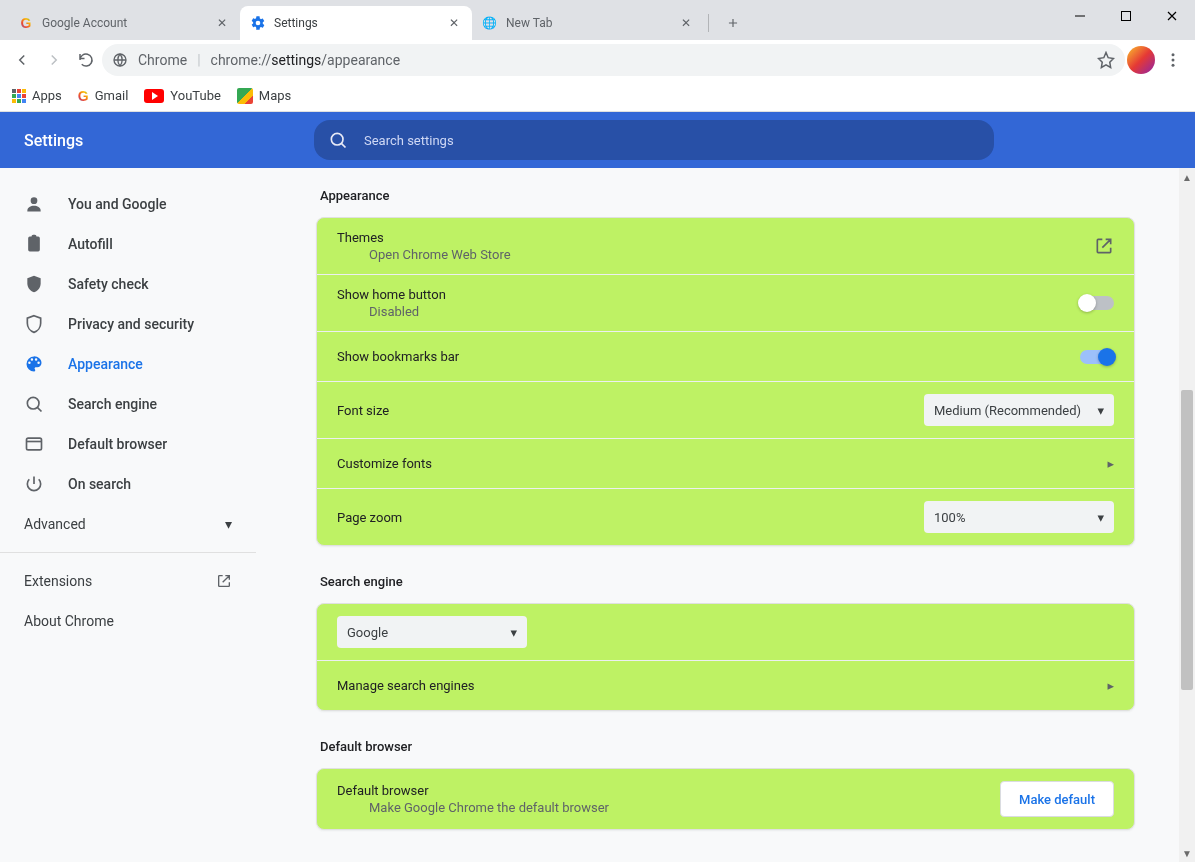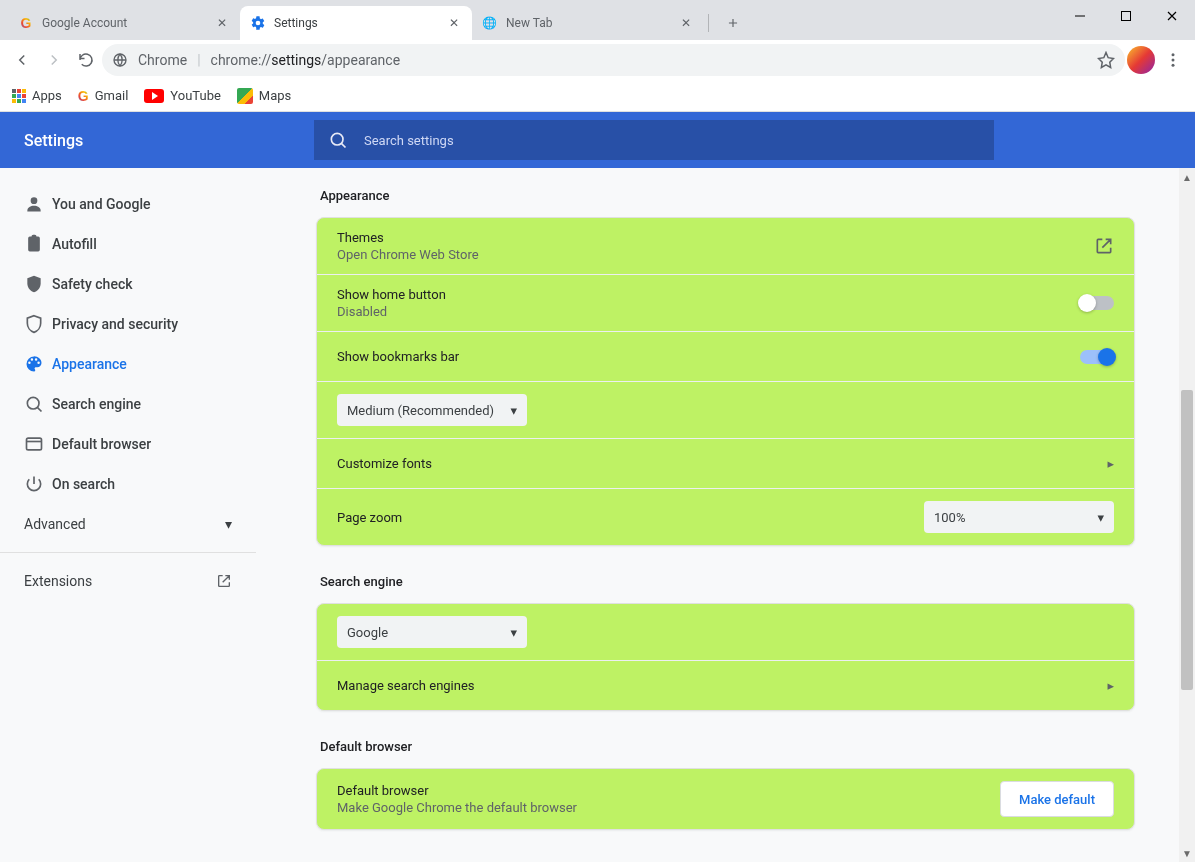--- a/index.html
+++ b/index.html
@@ -36,43 +36,43 @@
 .apps-icon span { background: currentColor; width: 4px; height: 4px; }
 .apps-icon { color: #5f6368; }
 .yt-icon { width: 20px; height: 14px; background: #ff0000; border-radius: 3px; display: flex; align-items: center; justify-content: center; }
 .yt-icon::after { content: ""; border-left: 6px solid #fff; border-top: 4px solid transparent; border-bottom: 4px solid transparent; margin-left: 2px; }
 .g-icon { font-weight: bold; font-family: Arial; font-size: 14px; background: linear-gradient(45deg,#4285f4,#ea4335,#fbbc05,#34a853); -webkit-background-clip: text; background-clip: text; color: transparent; }
 .maps-icon { width: 16px; height: 16px; background: linear-gradient(135deg,#34a853 0 50%,#fbbc05 50% 75%,#ea4335 75%); border-radius: 2px; position: relative; }
 
 
 .settings-header { background: #3367d6; height: 56px; display: flex; align-items: center; padding: 0 24px; gap: 24px; }
 .settings-title { color: #fff; font-size: 16px; font-weight: 500; width: 266px; }
-.search-settings { flex: 1; max-width: 680px; background: #2850a7; height: 40px; border-radius: 0; display: flex; align-items: center; padding: 0 14px; gap: 16px; color: #e8eaf6; }
+.search-settings { flex: 1; max-width: 680px; background: #2850a7; height: 40px; border-radius: 16px; display: flex; align-items: center; padding: 0 14px; gap: 16px; color: #e8eaf6; }
 
 
 .settings-body { flex: 1; display: flex; overflow: hidden; background: #f8f9fa; position: relative; }
 .sidebar { width: 256px; padding: 16px 0; font-size: 14px; color: #3c4043; overflow-y: auto; }
-.sidebar .item { display: flex; align-items: center; height: 40px; padding: 0 24px; gap: 8px; cursor: pointer; font-weight: 500; }
+.sidebar .item { display: flex; align-items: center; height: 40px; padding: 0 24px; gap: 24px; cursor: pointer; font-weight: 500; }
 .sidebar .item.active { color: #1a73e8; }
 .sidebar .ico { width: 20px; display: flex; justify-content: center; color: #5f6368; }
 .sidebar .item.active .ico { color: #1a73e8; }
 .sidebar .adv { display: flex; align-items: center; justify-content: space-between; padding: 0 24px; height: 40px; font-weight: 400; color: #3c4043; }
 .sidebar hr { border: none; border-top: 1px solid #e0e0e0; margin: 8px 0; }
 .sidebar .foot-item { display: flex; align-items: center; justify-content: space-between; padding: 0 24px; height: 40px; color: #3c4043; }
 
 .content { flex: 1; overflow-y: auto; padding: 20px 60px 40px 60px; position: relative; }
 .content::-webkit-scrollbar { width: 14px; }
 .content::-webkit-scrollbar-thumb { background: #c1c1c1; border-radius: 8px; border: 3px solid #f8f9fa; }
 .section-title { font-size: 13px; color: #202124; font-weight: 500; margin: 0 0 14px 4px; }
 .card { background: #bef264; border: 1px solid #e0e0e0; border-radius: 8px; margin-bottom: 28px; box-shadow: 0 1px 2px rgba(60,64,67,0.07); }
 .row { display: flex; align-items: center; min-height: 50px; padding: 12px 20px; border-top: 1px solid #eceff1; font-size: 13px; }
 .row:first-child { border-top: none; }
 .row .left { flex: 1; }
 .row .label { color: #202124; }
-.row .sub { color: #5f6368; font-size: 13px; margin-top: 2px; }
+.row .sub { color: #5f6368; font-size: 13px; margin-top: 2px; margin-left: 32px; }
 .row .link-in { color: #1a73e8; }
 
 
 .ext-icon { width: 20px; height: 20px; color: #5f6368; }
 .arrow-right { color: #5f6368; }
 .toggle { width: 34px; height: 14px; border-radius: 10px; position: relative; }
 .toggle .knob { width: 18px; height: 18px; border-radius: 50%; position: absolute; top: -2px; box-shadow: 0 1px 3px rgba(0,0,0,0.25); }
 .toggle.off { background: #bdc1c6; }
 .toggle.off .knob { left: -2px; background: #fff; }
 .toggle.on { background: #9cc0fa; }
@@ -302,20 +302,23 @@
     </div>
     <hr>
     <div class="foot-item">
       <span>Extensions</span>
       <span>
           <svg width="16" height="16" viewBox="0 0 24 24" fill="none" stroke="#5f6368" stroke-width="2">
             <path d="M14 4h6v6M20 4L10 14M20 14v5a1 1 0 0 1-1 1H5a1 1 0 0 1-1-1V5a1 1 0 0 1 1-1h5"></path>
           </svg>
         </span>
     </div>
+    <div class="foot-item">
+      <span>About Chrome</span>
+    </div>
   </div>
 
   <div class="content">
 
     <div class="section-title">Appearance</div>
     <div class="card">
       <div class="row">
         <div class="left">
           <div class="label">Themes</div>
           <div class="sub">Open Chrome Web Store</div>
@@ -337,20 +340,23 @@
       </div>
       <div class="row">
         <div class="left">
           <div class="label">Show bookmarks bar</div>
         </div>
         <div class="toggle on">
             <div class="knob"></div>
           </div>
       </div>
       <div class="row">
+        <div class="left">
+          <div class="label">Font size</div>
+        </div>
         <div class="select">
           <span>Medium (Recommended)</span>
           <span>▾</span>
         </div>
       </div>
       <div class="row">
         <div class="left">
           <div class="label">Customize fonts</div>
         </div>
         <span class="arrow-right">▸</span>

